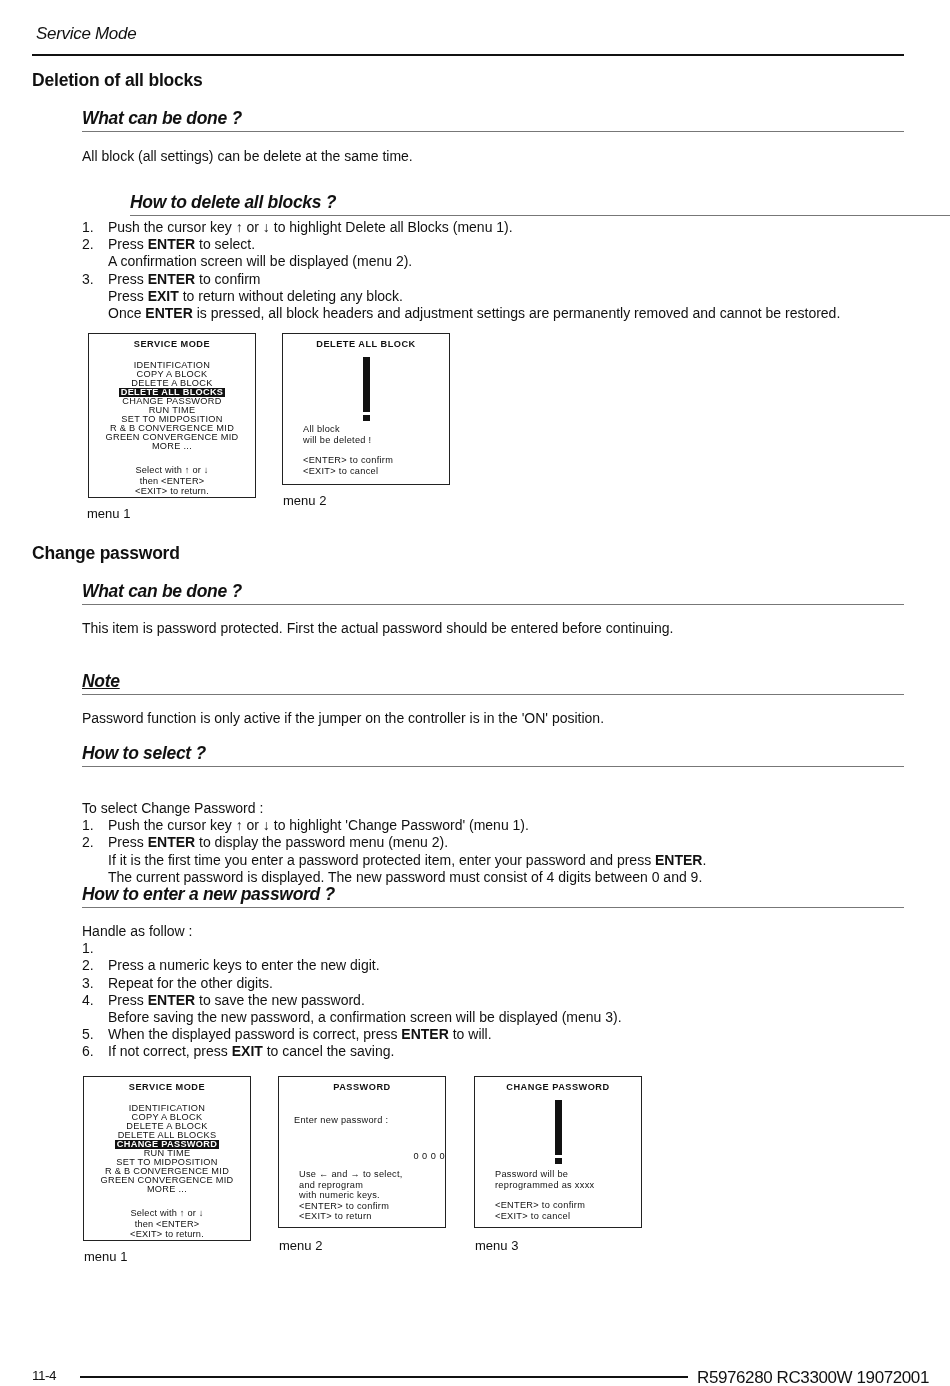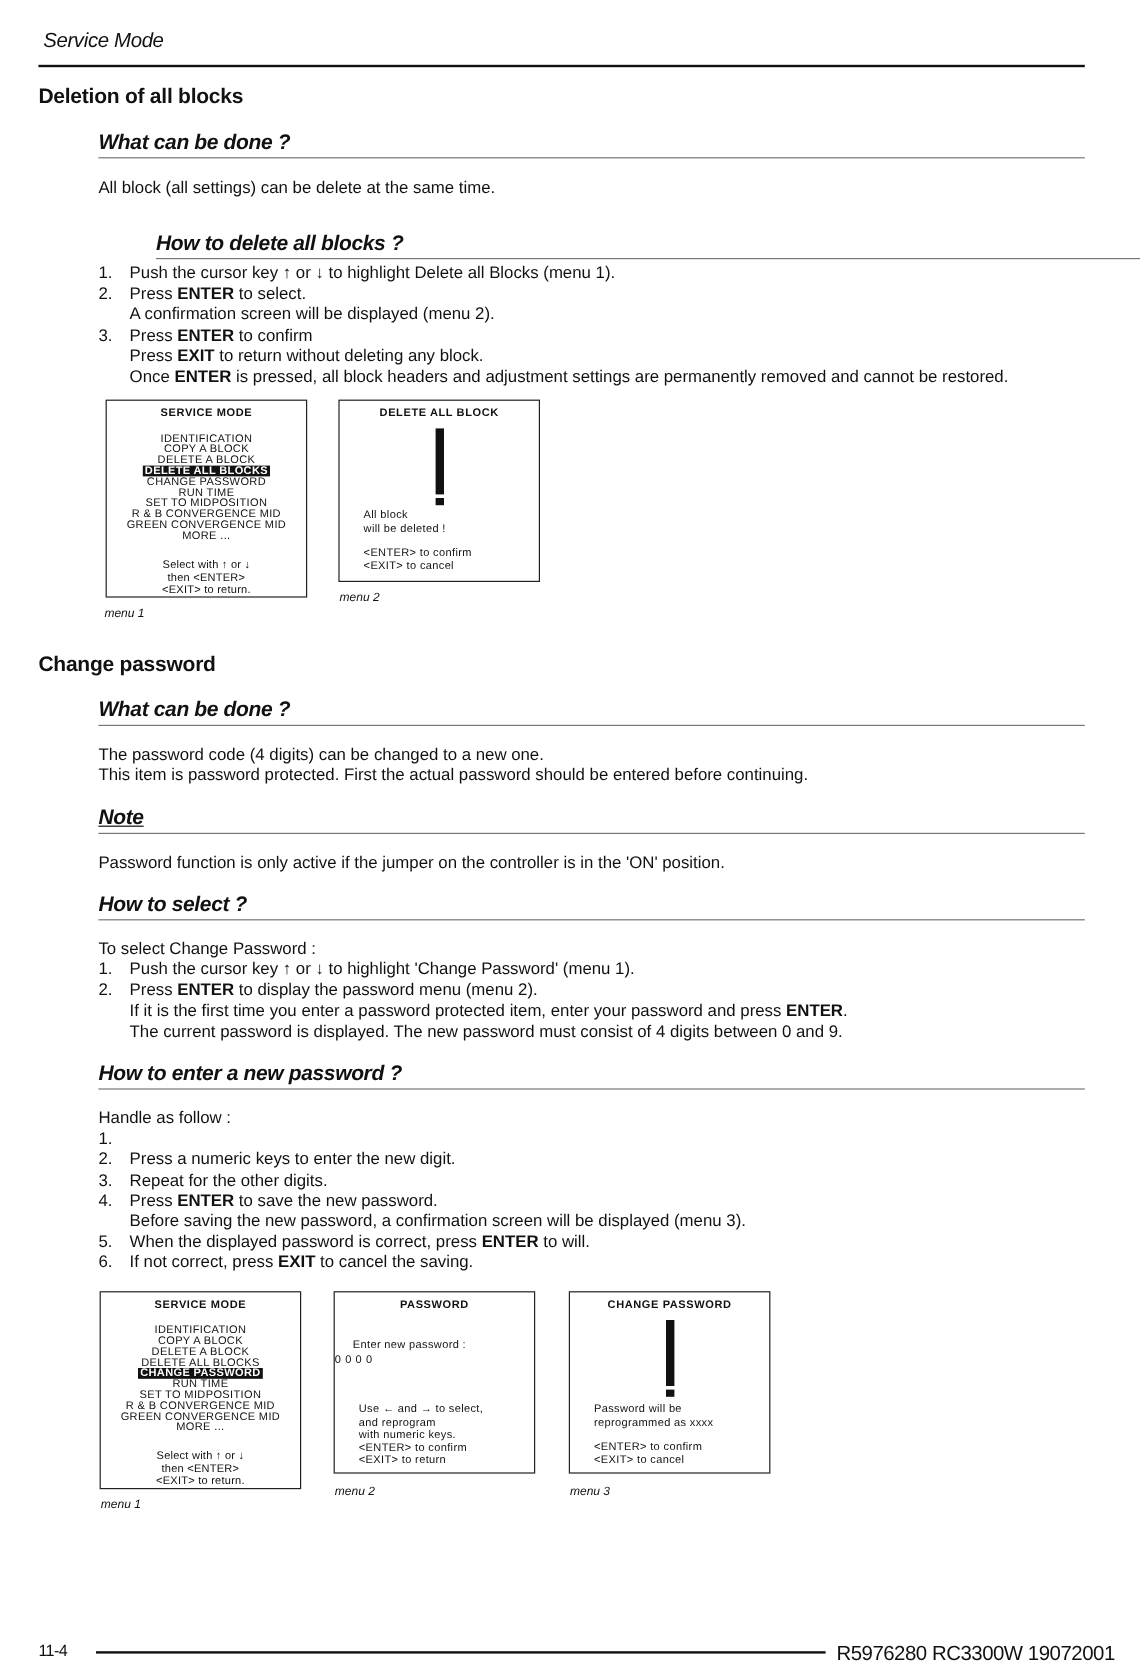--- a/index.html
+++ b/index.html
@@ -21,21 +21,21 @@
   .arr { display: inline-block; font-weight: bold; font-size: 14px; }
 
   .menu { border: 1px solid #222; background: #fff; font-size: 9.2px; line-height: 9px; text-align: center; box-sizing: border-box; }
   .menu .mtitle { font-weight: bold; margin-top: 6px; letter-spacing: 0.5px; }
   .menu .item { letter-spacing: 0.3px; }
   .menu .item.hl { display: inline-block; background: #111; color: #fff; font-weight: bold; padding: 0 2px; }
   .menu .foot { margin-top: 10px; line-height: 10.6px; letter-spacing: 0.2px; }
   .menu .left { text-align: left; padding-left: 20px; letter-spacing: 0.3px; line-height: 10.6px; }
   .bang { position: absolute; left: 50%; width: 7px; margin-left: -3px; background: #111; }
   .bang-dot { position: absolute; left: 50%; width: 7px; height: 6px; margin-left: -3px; background: #111; }
-  .caption { font-size: 10px; font-style: italic; }
+  .caption { font-size: 13px; }
 
   .footrule { left: 80px; top: 1376px; width: 608px; height: 2px; background: #111; }
   .pagenum { left: 32px; top: 1368px; font-size: 13.5px; letter-spacing: -0.5px; }
   .docid { left: 697px; top: 1368px; font-size: 17px; letter-spacing: -0.4px; }
 </style>
 </head>
 <body>
 
 <div class="abs runhead">Service Mode</div>
 <div class="abs toprule"></div>
@@ -101,31 +101,30 @@
     <div style="margin-top:10px;">&lt;ENTER&gt; to confirm</div>
     <div>&lt;EXIT&gt; to cancel</div>
   </div>
 </div>
 <div class="abs caption" style="left:283px; top:493px;">menu 2</div>
 
 <div class="abs h1" style="top:543px;">Change password</div>
 
 <div class="abs h2" style="top:581px;">What can be done ?</div>
 <div class="abs para" style="top:620px;">
-  <div>The password code (4 digits) can be changed to a new one.</div>
   <div>This item is password protected.  First the actual password should be entered before continuing.</div>
 </div>
 
 <div class="abs h2" style="top:671px;text-decoration:underline;">Note</div>
 <div class="abs para" style="top:710px;">
   <div>Password function is only active if the jumper on the controller is in the 'ON' position.</div>
 </div>
 
 <div class="abs h2" style="top:743px;">How to select ?</div>
-<div class="abs ol" style="top:782px;">
+<div class="abs ol" style="top:800px;">
   <div>To select Change Password :</div>
   <div class="row">
     <span class="num">1.</span>
     <span><span>Push the cursor key </span><span class="arr">↑</span><span> or </span><span class="arr">↓</span><span> to highlight 'Change Password' (menu 1).</span></span>
   </div>
   <div class="row">
     <span class="num">2.</span>
     <span><span>Press </span><b>ENTER</b><span> to display the password menu (menu 2).</span></span>
   </div>
   <div class="cont"><span>If it is the first time you enter a password protected item, enter your password and press </span><b>ENTER</b><span>.</span></div>
@@ -179,21 +178,21 @@
     <div><span>Select with </span><b>↑</b><span> or </span><b>↓</b></div>
     <div>then &lt;ENTER&gt;</div>
     <div>&lt;EXIT&gt; to return.</div>
   </div>
 </div>
 <div class="abs caption" style="left:84px; top:1249px;">menu 1</div>
 
 <div class="abs menu" style="left:278px; top:1076px; width:168px; height:152px;">
   <div class="mtitle">PASSWORD</div>
   <div class="left" style="position:absolute; top:38px; left:-5px;">Enter new password :</div>
-  <div style="position:absolute; top:52px; left:0; width:100%; text-align:left; letter-spacing:0.5px;">0 0 0 0</div>
+  <div style="position:absolute; top:75px; left:0; width:100%; text-align:right; letter-spacing:0.5px;">0 0 0 0</div>
   <div class="left" style="position:absolute; top:92px; left:0;">
     <div><span>Use </span><b>←</b><span> and </span><b>→</b><span> to select,</span></div>
     <div>and reprogram</div>
     <div>with numeric keys.</div>
     <div>&lt;ENTER&gt; to confirm</div>
     <div>&lt;EXIT&gt; to return</div>
   </div>
 </div>
 <div class="abs caption" style="left:279px; top:1238px;">menu 2</div>
 

